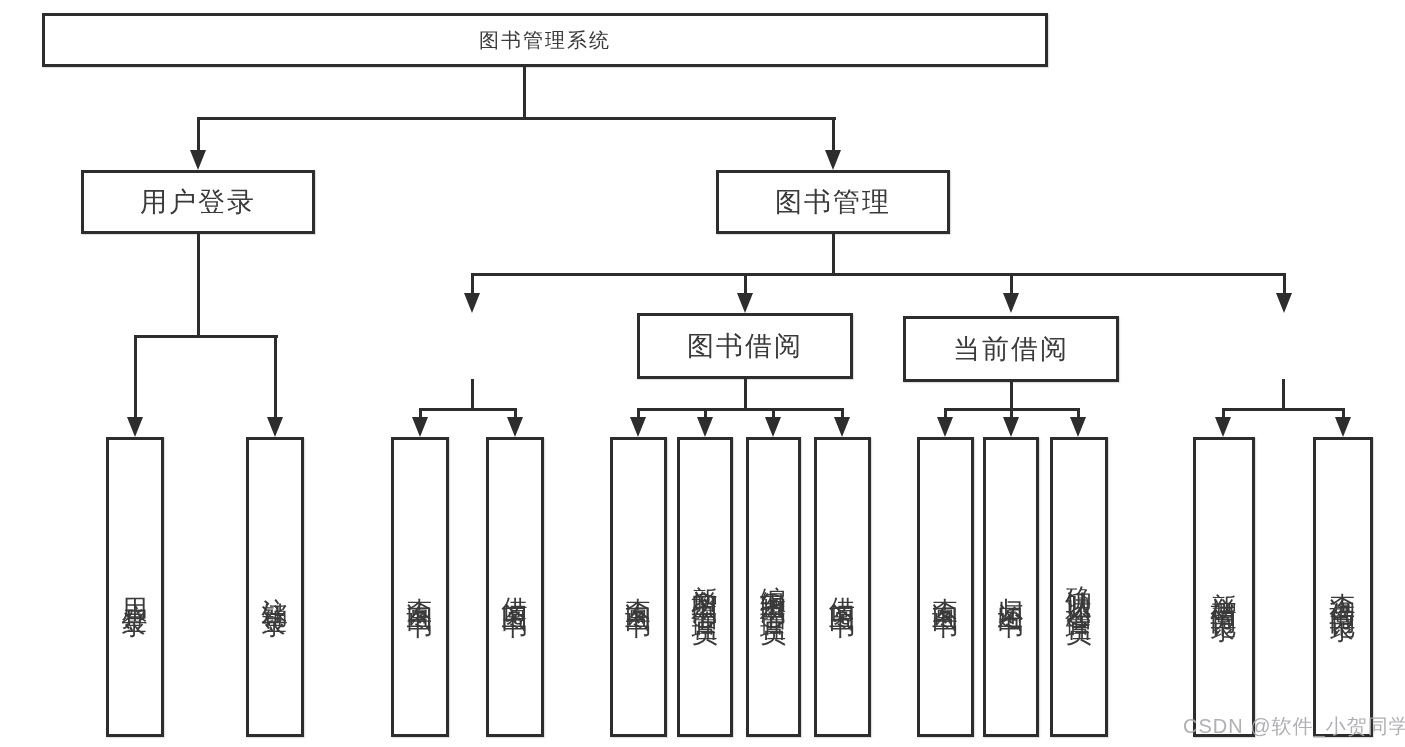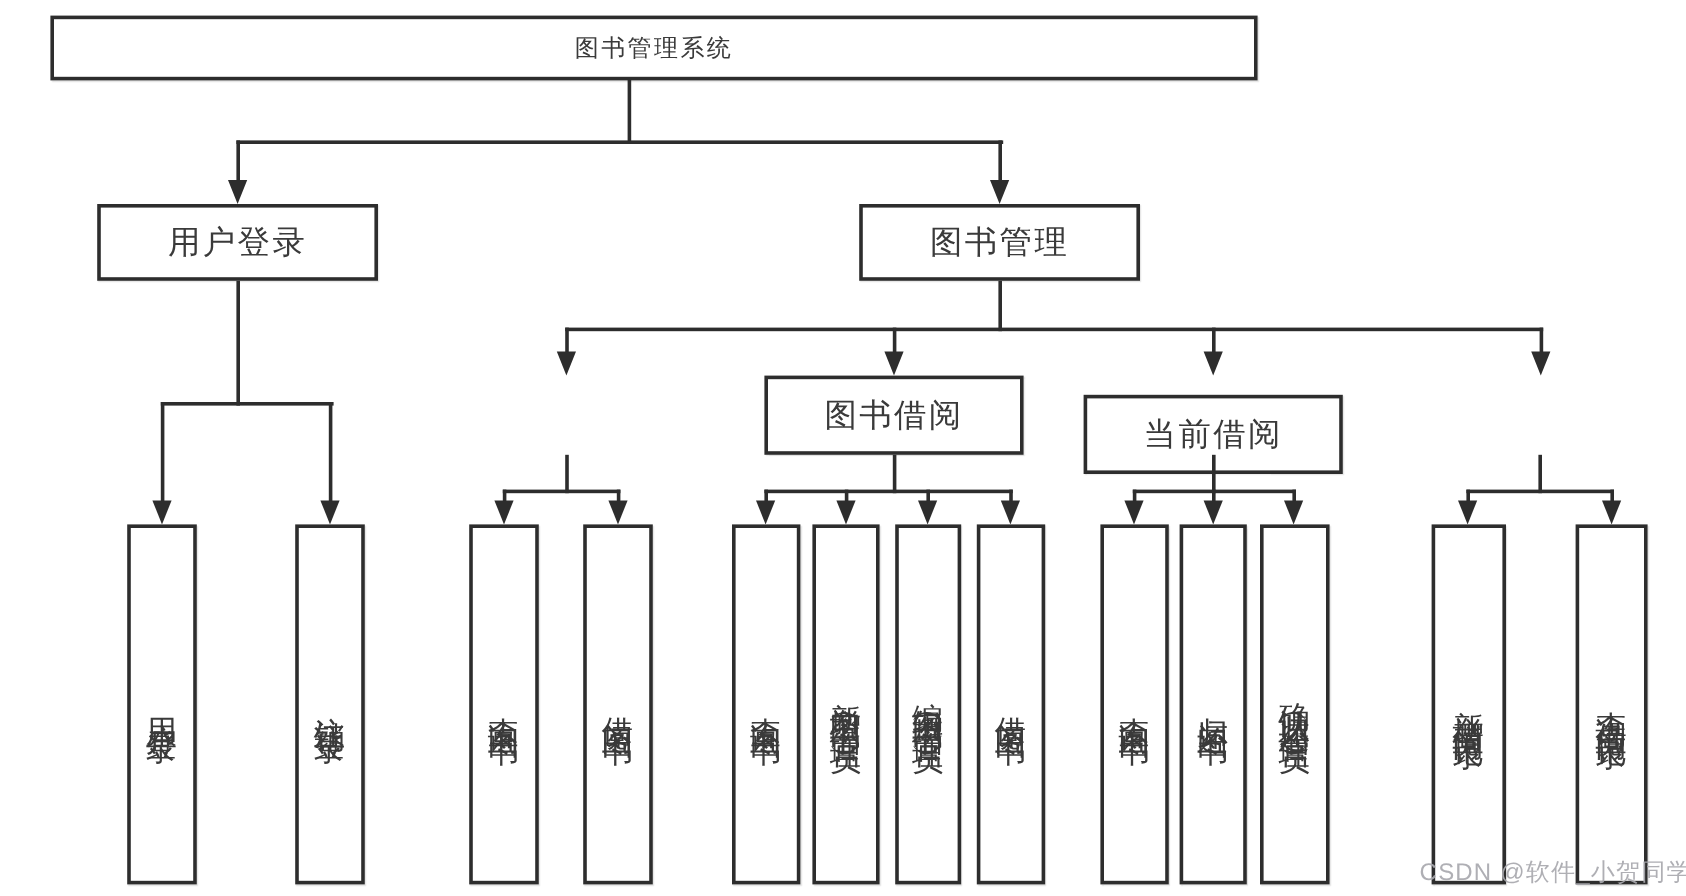--- a/index.html
+++ b/index.html
@@ -79,21 +79,21 @@
   <div class="line" style="left:470.5px; top:273px; width:3px; height:22px;"></div>
   <div class="arrow" style="left:464px; top:293px;"></div>
   <div class="line" style="left:743.5px; top:273px; width:3px; height:22px;"></div>
   <div class="arrow" style="left:737px; top:293px;"></div>
   <div class="line" style="left:1009.5px; top:273px; width:3px; height:22px;"></div>
   <div class="arrow" style="left:1003px; top:293px;"></div>
   <div class="line" style="left:1282.5px; top:273px; width:3px; height:22px;"></div>
   <div class="arrow" style="left:1276px; top:293px;"></div>
 
   <div class="box box-h" style="left:637px; top:313px; width:216px; height:66px;">图书借阅</div>
-  <div class="box box-h" style="left:903px; top:329px; width:216px; height:66px;">当前借阅</div>
+  <div class="box box-h" style="left:903px; top:316px; width:216px; height:66px;">当前借阅</div>
 
   <div class="line" style="left:470.5px; top:379px; width:3px; height:32px;"></div>
   <div class="line" style="left:418.5px; top:408px; width:98px; height:3px;"></div>
   <div class="line" style="left:418.5px; top:408px; width:3px; height:11px;"></div>
   <div class="arrow" style="left:412px; top:417px;"></div>
   <div class="line" style="left:513.5px; top:408px; width:3px; height:11px;"></div>
   <div class="arrow" style="left:507px; top:417px;"></div>
 
   <div class="line" style="left:743.5px; top:379px; width:3px; height:32px;"></div>
   <div class="line" style="left:636.5px; top:408px; width:207px; height:3px;"></div>

